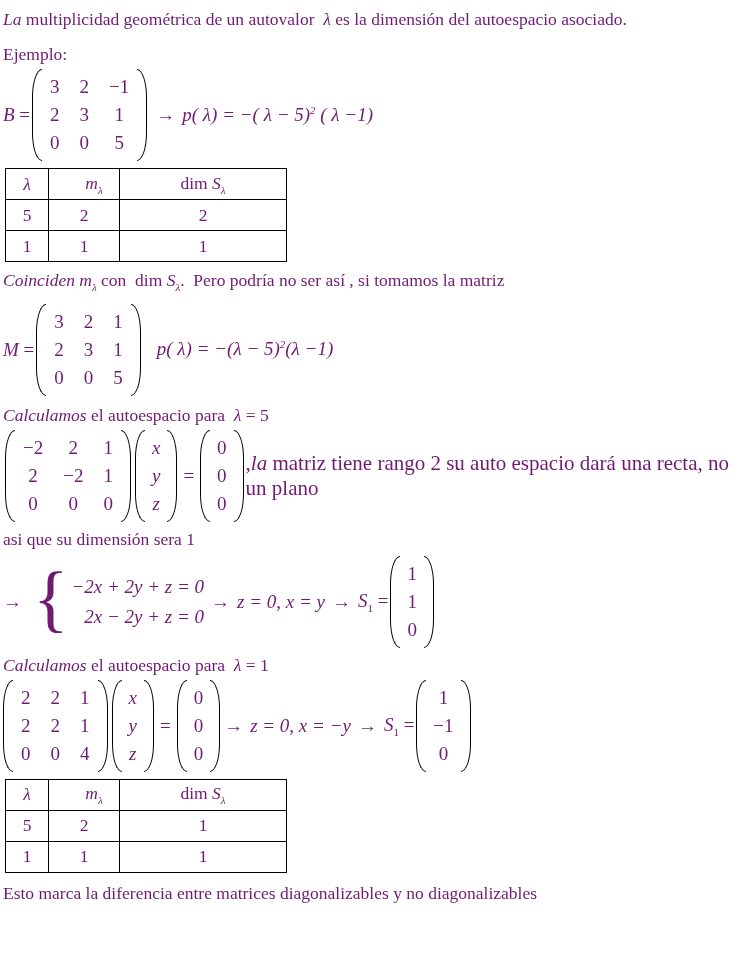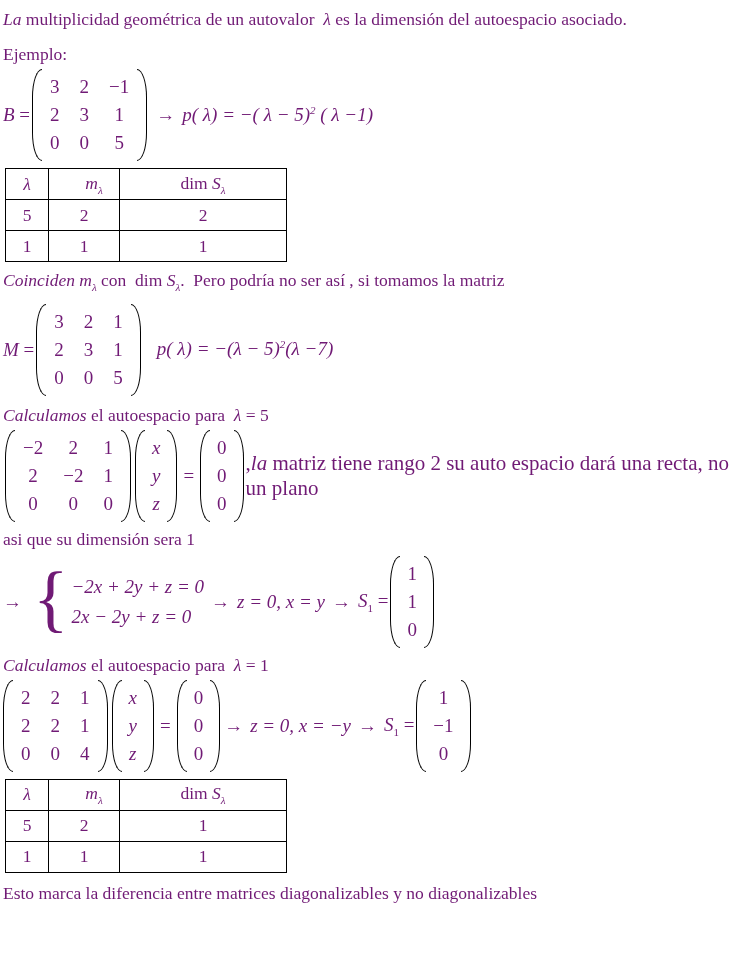--- a/index.html
+++ b/index.html
@@ -22,21 +22,21 @@
   .paren{width:9px;flex:none;}
   .paren.l{border:1.5px solid #000;border-right:0;
     border-top-left-radius:10px 28px;border-bottom-left-radius:10px 28px;}
   .paren.r{border:1.5px solid #000;border-left:0;
     border-top-right-radius:10px 28px;border-bottom-right-radius:10px 28px;}
   .cells{display:grid;align-items:center;justify-items:center;
     padding:4px 8px;column-gap:20px;font-size:19px;line-height:28px;grid-auto-rows:28px;}
   .c3{grid-template-columns:repeat(3,auto);}
   .c1{grid-template-columns:auto;padding:4px 7px;}
   .brace{font-size:74px;line-height:0.9;margin:0 3px 6px 4px;font-weight:100;}
-  .eqstack{display:grid;grid-auto-rows:30px;align-items:center;font-size:19px;}
+  .eqstack{display:grid;grid-auto-rows:30px;align-items:center;font-size:19px;text-align:right;}
 
   
   table{border-collapse:collapse;margin-left:2px;}
   th,td{border:1.4px solid #000;height:30px;text-align:center;
     font-size:17.5px;font-weight:normal;padding:0 4px;}
   .colw1{width:34px;}
   .colw2{width:42px;padding-left:24px;}
   .colw3{width:158px;}
 
   
@@ -114,21 +114,21 @@
         <span>1</span>
         <span>2</span>
         <span>3</span>
         <span>1</span>
         <span>0</span>
         <span>0</span>
         <span>5</span>
       </span>
       <span class="paren r"></span>
     </span>
-    <span class="msize it" style="margin-left:14px"><span>p( λ) = −(λ − 5)</span><sup>2</sup><span>(λ −7)</span></span>
+    <span class="msize it" style="margin-left:14px"><span>p( λ) = −(λ − 5)</span><sup>2</sup><span>(λ −1)</span></span>
   </div>
 
   <p class="head5"><span class="it">Calculamos</span><span> el autoespacio para  </span><span class="it">λ</span><span> = 5</span></p>
 
   <div class="mrow rowS5">
     <span class="mat">
       <span class="paren l"></span>
       <span class="cells c3">
         <span>−2</span>
         <span>2</span>

